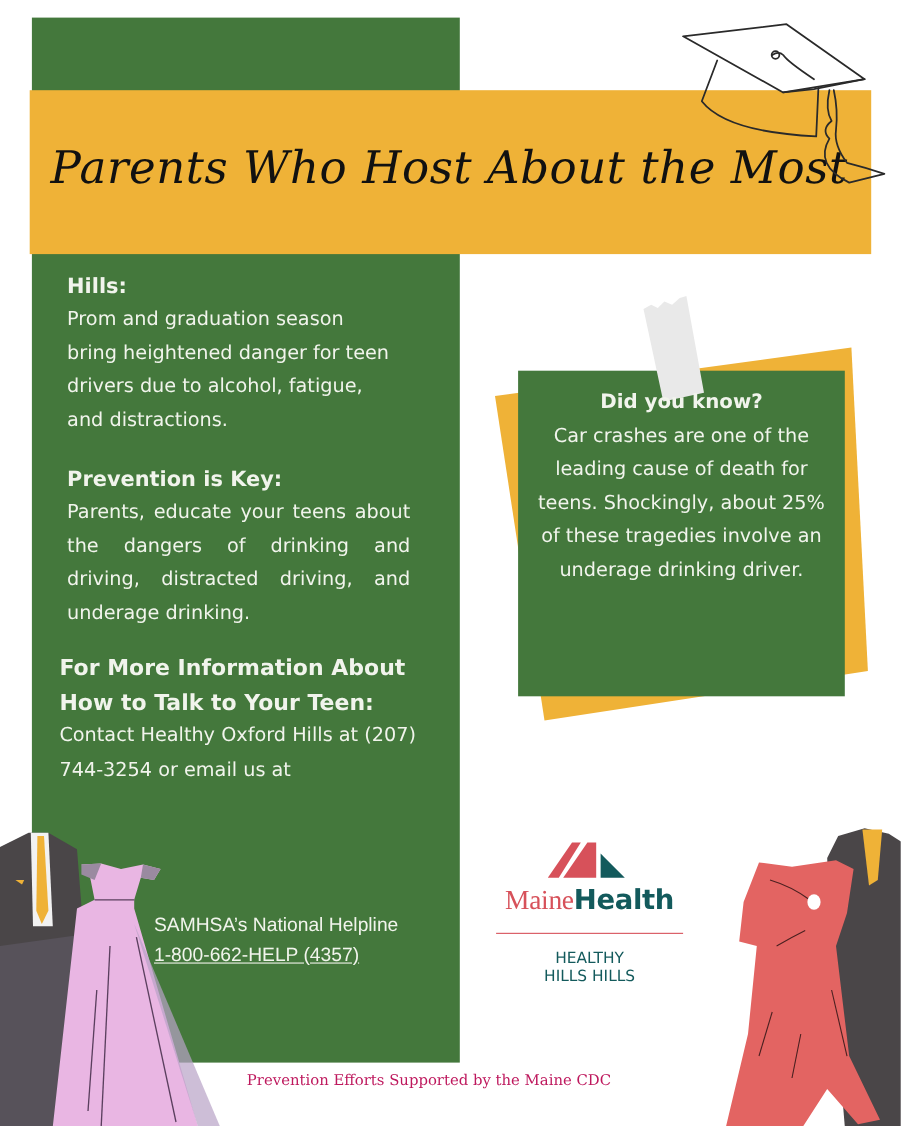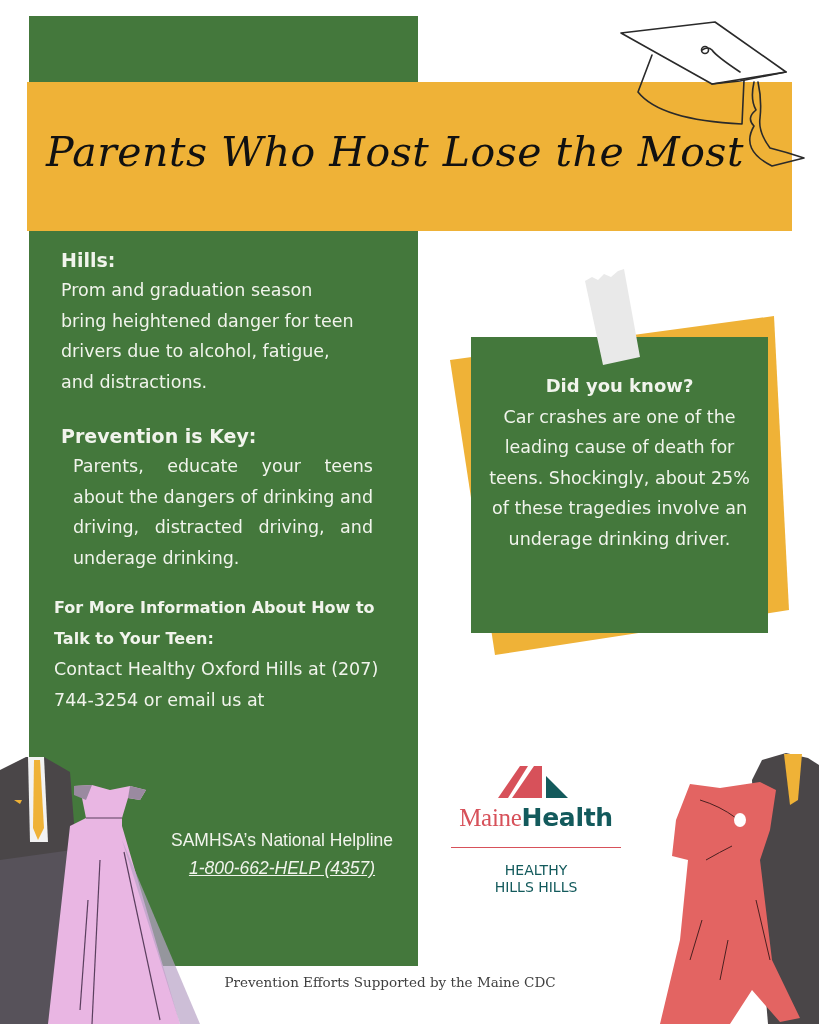--- a/index.html
+++ b/index.html
@@ -11,58 +11,58 @@
   .title-text {
     position: absolute; left: 46px; top: 128px;
     font-family: "DejaVu Serif", serif; font-style: italic; font-size: 41px;
     color: #111111; letter-spacing: 0.5px; white-space: nowrap;
   }
   .cap-svg { position: absolute; left: 612px; top: 14px; width: 200px; height: 160px; }
 
   .left-text { position: absolute; color: #f1f4ec; }
   .heading { font-weight: bold; font-size: 19px; line-height: 30px; }
   .body-text { font-size: 17.5px; line-height: 30.5px; }
-  .justify { text-align: justify; text-align-last: left; margin-left: 12px; }
+  .justify { text-align: justify; text-align-last: left; }
 
   .fact { left: 61px; top: 245px; width: 300px; }
   .prevention { left: 61px; top: 421px; width: 312px; }
   .moreinfo { left: 54px; top: 592px; width: 350px; }
-  .moreinfo .heading { font-size: 16px; line-height: 31px; }
+  .moreinfo .heading { font-size: 20px; line-height: 31px; }
   .moreinfo .body-text { line-height: 31px; }
   .email-link { color: #e9bb3f; text-decoration: underline; display: block; }
 
-  .helpline { position: absolute; left: 140px; top: 826px; width: 284px; text-align: center;
+  .helpline { position: absolute; left: 140px; top: 826px; width: 284px; text-align: left;
     font-family: "Liberation Sans", sans-serif; color: #f1f4ec; font-size: 17.5px; line-height: 28px; }
-  .helpline-phone { text-decoration: underline; display: block; font-style: italic; }
+  .helpline-phone { text-decoration: underline; display: block; }
 
   .note-yellow { position: absolute; left: 0; top: 0; width: 819px; height: 1024px; pointer-events: none; }
   .note-green { position: absolute; left: 471px; top: 337px; width: 297px; height: 296px; background: #44783c; }
-  .note-text { position: absolute; left: 481px; top: 371px; width: 277px; text-align: center; color: #f1f4ec; font-size: 17.5px; line-height: 30.5px; }
+  .note-text { position: absolute; left: 481px; top: 351px; width: 277px; text-align: center; color: #f1f4ec; font-size: 17.5px; line-height: 30.5px; }
   .note-heading { font-weight: bold; font-size: 18px; }
   .tape { position: absolute; left: 0; top: 0; width: 819px; height: 1024px; pointer-events: none; }
 
   .logo { position: absolute; left: 446px; top: 764px; width: 180px; text-align: center; }
   .logo-mark { display: block; margin: 0 auto; width: 80px; height: 36px; }
   .logo-name { font-size: 25px; line-height: 36px; letter-spacing: -0.3px; white-space: nowrap; }
   .logo-maine { color: #d7515a; font-family: Liberation Serif, serif; }
   .logo-health { color: #135a5c; font-weight: bold; }
   .logo-rule { width: 170px; height: 1px; background: #d7515a; margin: 11px auto 14px; }
   .logo-sub { color: #135a5c; font-weight: normal; font-size: 14px; line-height: 17px; }
 
   .footer { position: absolute; left: 0; top: 974px; width: 780px; text-align: center;
-    font-family: "DejaVu Serif", serif; font-size: 13.5px; color: #404040; }
+    font-family: "DejaVu Serif", serif; font-size: 13.5px; color: #be185d; }
 
   .figures { position: absolute; left: 0; top: 0; width: 819px; height: 1024px; pointer-events: none; }
 </style>
 </head>
 <body>
 
 <div class="green-panel"></div>
 <div class="title-band"></div>
-<div class="title-text">Parents Who Host Lose the Most</div>
+<div class="title-text">Parents Who Host About the Most</div>
 
 <svg class="cap-svg" viewBox="612 14 200 160">
   <g fill="none" stroke="#2a2a2a" stroke-width="1.6" stroke-linejoin="round" stroke-linecap="round">
     <polygon points="621,33 715,22 786,72 712,84" fill="#ffffff"></polygon>
     <path d="M712,84 L740,81 L786,72"></path>
     <path d="M652,55 L638,92 Q660,120 742,124 L744,80"></path>
     <path d="M702,50 Q708,46 712,50 Q716,56 740,72"></path>
     <circle cx="705" cy="50" r="3.5"></circle>
     <path d="M754,82 Q750,100 756,110 Q746,118 754,126 Q740,150 772,166 L804,158 Q786,152 770,148 Q758,132 760,118 Q762,100 758,82"></path>
   </g>

